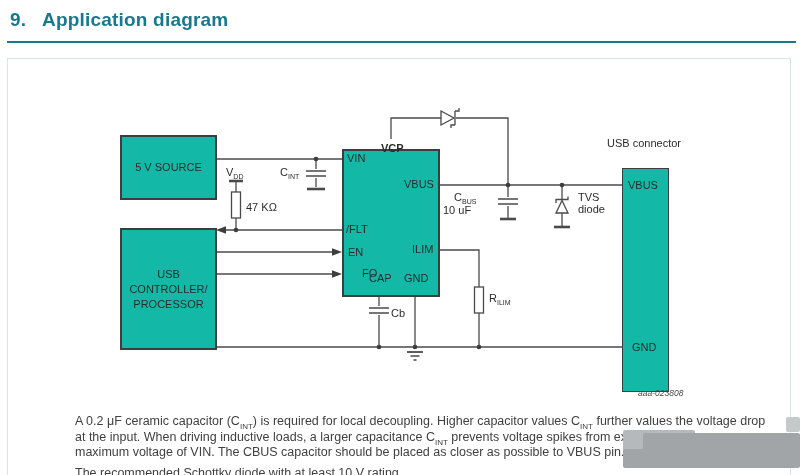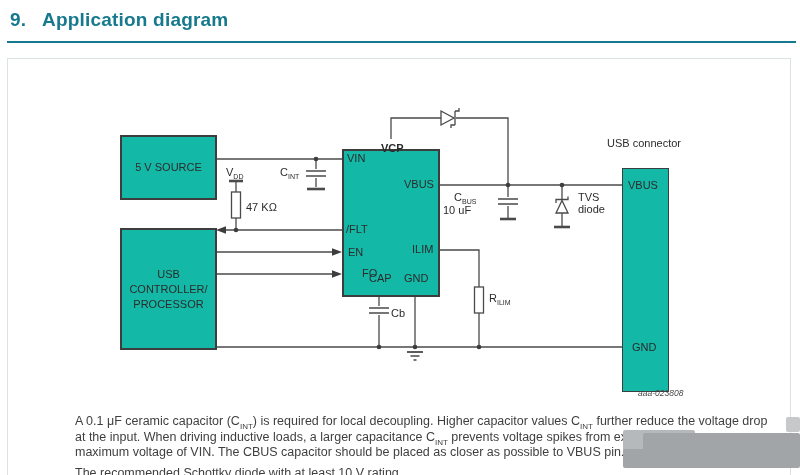--- a/index.html
+++ b/index.html
@@ -147,21 +147,21 @@
   <span class="lbl" style="left:454px; top:191px;"><span>C</span><sub class="sb">BUS</sub></span>
   <span class="lbl" style="left:443px; top:204px;">10 uF</span>
 
   <span class="lbl" style="left:578px; top:191px;">TVS</span>
   <span class="lbl" style="left:578px; top:203px;">diode</span>
 
   <span class="lbl" style="left:391px; top:307px;">Cb</span>
 
   <span class="lbl" style="left:489px; top:292px;"><span>R</span><sub class="sb">ILIM</sub></span>
 
-  <div class="note-line" style="top:414px;"><span>A 0.1 μF ceramic capacitor (C</span><sub class="sb">INT</sub><span>) is required for local decoupling. Higher capacitor values C</span><sub class="sb">INT</sub><span> further reduce the voltage drop</span></div>
+  <div class="note-line" style="top:414px;"><span>A 0.2 μF ceramic capacitor (C</span><sub class="sb">INT</sub><span>) is required for local decoupling. Higher capacitor values C</span><sub class="sb">INT</sub><span> further values the voltage drop</span></div>
 
   <div class="note-line" style="top:430px;"><span>at the input. When driving inductive loads, a larger capacitance C</span><sub class="sb">INT</sub><span> prevents voltage spikes from exceeding the</span></div>
 
   <div class="note-line" style="top:445px;">maximum voltage of VIN. The CBUS capacitor should be placed as closer as possible to VBUS pin.</div>
 
   <div class="note-line" style="top:466px;">The recommended Schottky diode with at least 10 V rating</div>
 
   <div class="smudge" style="left:786px; top:417px; width:14px; height:15px; background:#c6c9ca;"></div>
   <div class="smudge" style="left:623px; top:430px; width:72px; height:23px; background:#b6b9bb;"></div>
   <div class="smudge" style="left:643px; top:433px; width:157px; height:35px; background:#a2a5a8;"></div>

